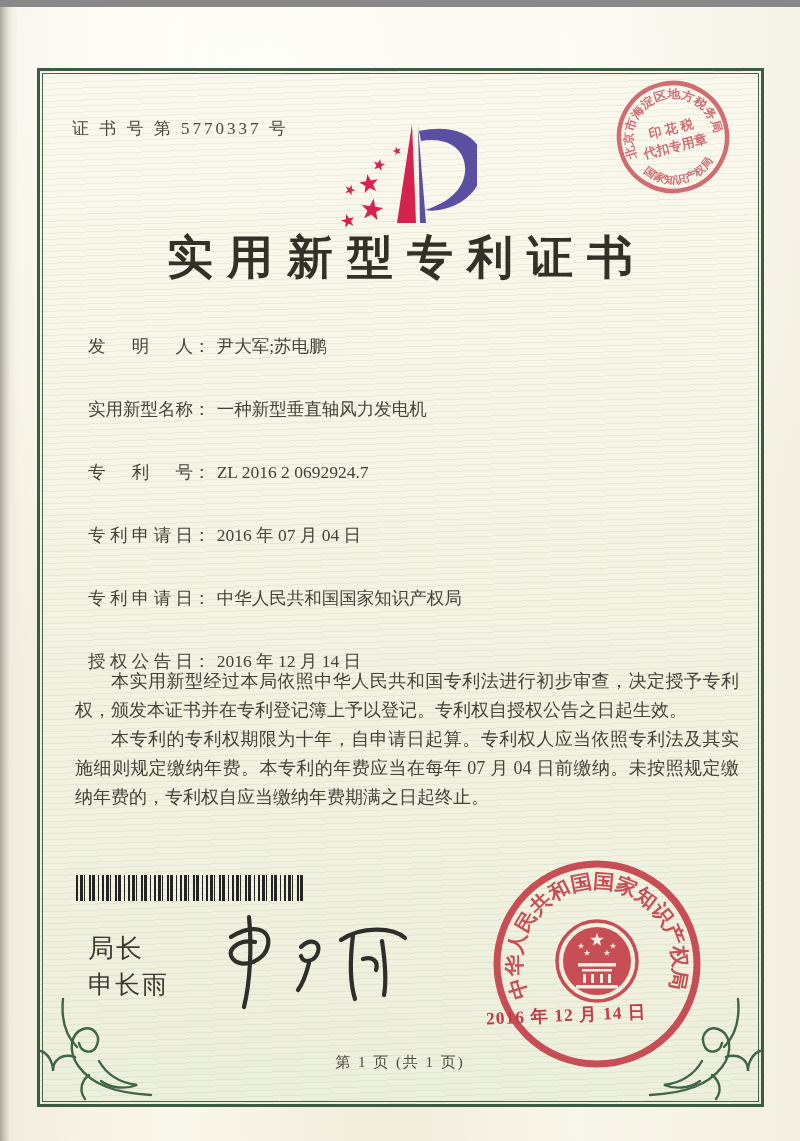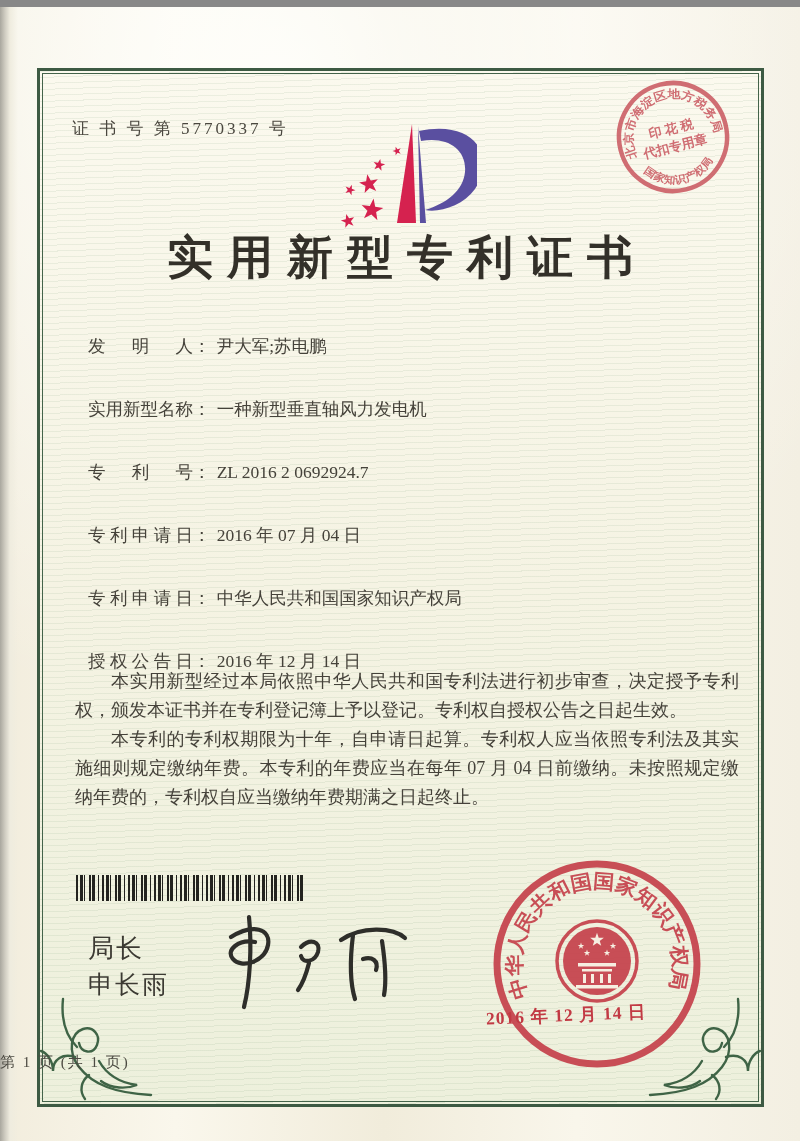--- a/index.html
+++ b/index.html
@@ -40,21 +40,21 @@
       #23231f 16px 19px, rgba(0,0,0,0) 19px 22px,
       #23231f 22px 23px, rgba(0,0,0,0) 23px 26px);
   }
   .signer-title{position:absolute;left:88px;top:924px;font-size:26px;letter-spacing:2px;color:#3c3a33;}
   .signer-name{position:absolute;left:88px;top:961px;font-size:25px;letter-spacing:2px;color:#3c3a33;}
   .signature{position:absolute;left:205px;top:900px;width:215px;height:105px;}
   .office-seal{position:absolute;left:490px;top:850px;width:214px;height:214px;opacity:.92;}
   .seal-date{position:absolute;left:486px;top:996px;font-size:17.5px;color:#c23a44;
     letter-spacing:1px;transform:rotate(-2.5deg);white-space:nowrap;font-weight:600;}
   .tax-stamp{position:absolute;left:615px;top:72px;width:116px;height:116px;transform:rotate(-14deg);opacity:.85;}
-  .footer{position:absolute;left:0;top:1046px;width:100%;text-align:left;font-size:15px;color:#4c4a42;letter-spacing:2px;}
+  .footer{position:absolute;left:0;top:1046px;width:100%;text-align:center;font-size:15px;color:#4c4a42;letter-spacing:2px;}
   .flourish{position:absolute;width:118px;height:116px;}
   .flourish.br{left:646px;top:984px;}
   .flourish.bl{left:37px;top:984px;transform:scaleX(-1);}
 </style>
 </head>
 <body>
 
 <div class="page">
 
   <div class="cert-bg"></div>

